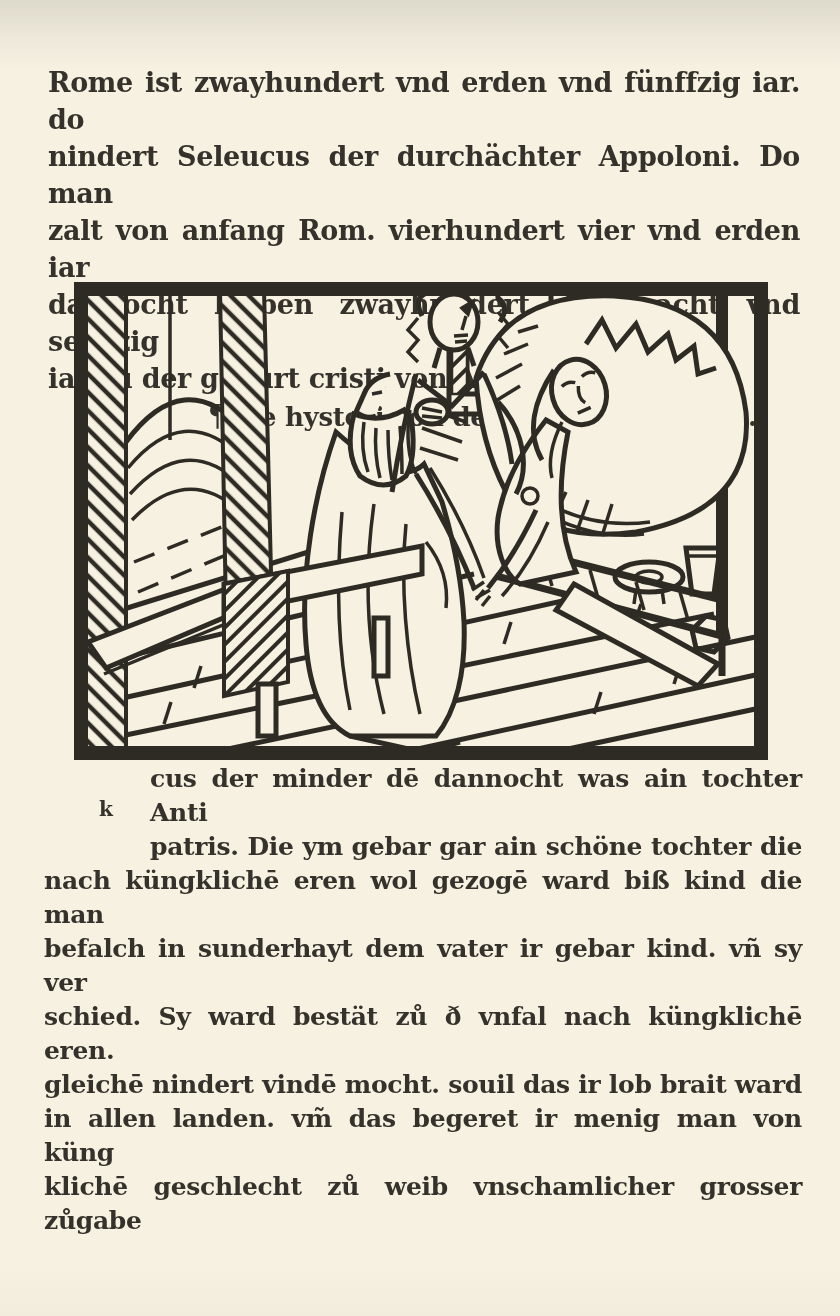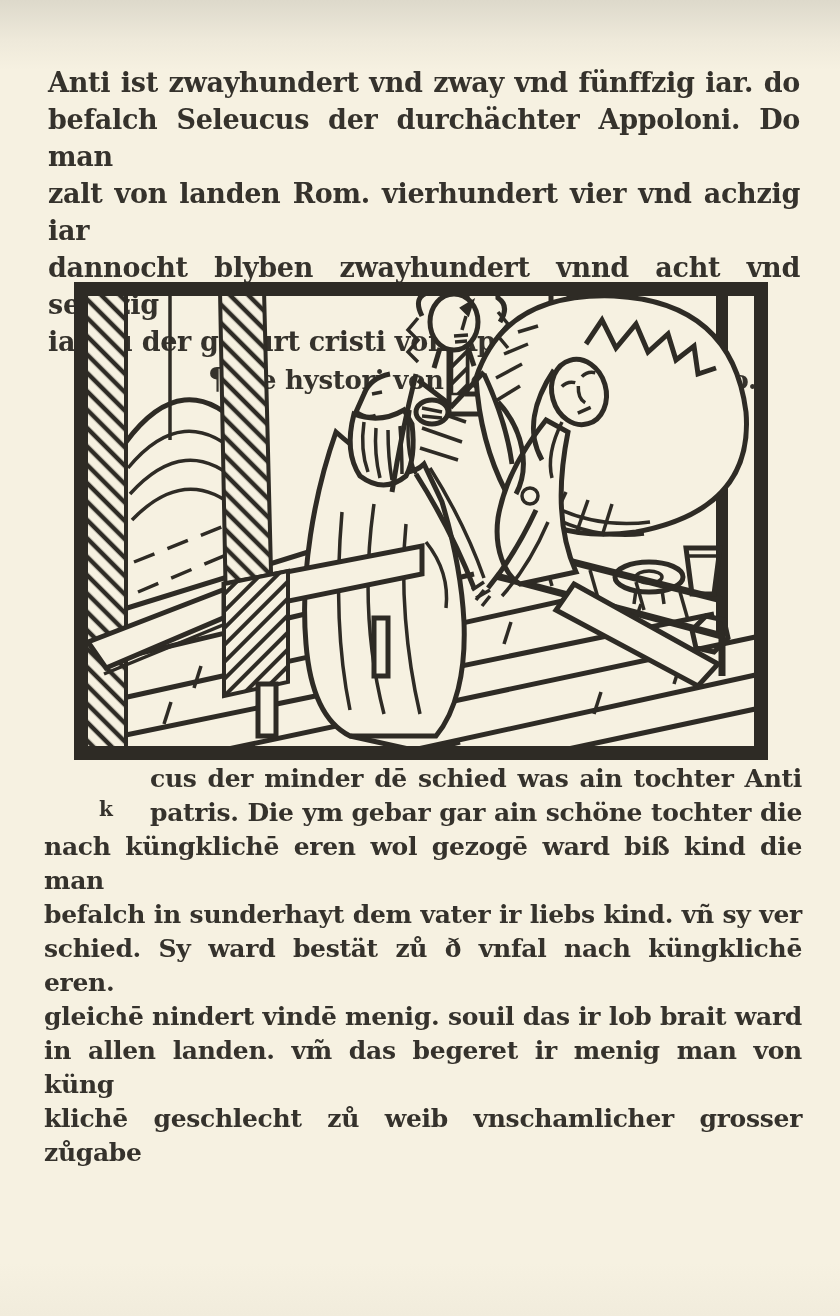--- a/index.html
+++ b/index.html
@@ -25,23 +25,23 @@
   .wfill{fill:#f6f1e1;stroke:#2e2b25;stroke-width:5;}
   .thin{stroke-width:3.5;}
   .thick{stroke-width:7;}
 </style>
 </head>
 <body>
 
 <div class="page">
 
   <div class="textblock intro">
-    <div class="line j">Anti ist zwayhundert vnd zway vnd fünffzig iar. do</div>
-    <div class="line j">befalch Seleucus der durchächter Appoloni. Do man</div>
-    <div class="line j">zalt von landen Rom. vierhundert vier vnd achzig iar</div>
+    <div class="line j">Rome ist zwayhundert vnd erden vnd fünffzig iar. do</div>
+    <div class="line j">nindert Seleucus der durchächter Appoloni. Do man</div>
+    <div class="line j">zalt von anfang Rom. vierhundert vier vnd erden iar</div>
     <div class="line j">dannocht blyben zwayhundert vnnd acht vnd sechzig</div>
     <div class="line">iar zů der geburt cristi von Appoloni vnfal.</div>
     <div class="line heading"><span class="pilcrow">¶</span><span>Die hystori von dem küng Appolonio.</span></div>
   </div>
 
   <div class="woodcut">
     <svg viewBox="0 0 694 478" xmlns="http://www.w3.org/2000/svg">
       <defs>
         <pattern id="hA" width="13" height="13" patternUnits="userSpaceOnUse" patternTransform="rotate(45)">
           <rect width="13" height="13" fill="#f6f1e1"></rect>
@@ -224,24 +224,24 @@
       </g>
 
       <rect x="7" y="7" width="680" height="464" fill="none" stroke="#2e2b25" stroke-width="14"></rect>
       <rect x="22" y="0" width="648" height="12" fill="#2e2b25"></rect>
     </svg>
   </div>
 
   <div class="guide-letter">k</div>
 
   <div class="textblock story">
-    <div class="line j ind2">cus der minder dē schied was ain tochter Anti</div>
+    <div class="line j ind2">cus der minder dē dannocht was ain tochter Anti</div>
     <div class="line j ind2">patris. Die ym gebar gar ain schöne tochter die</div>
     <div class="line j">nach küngklichē eren wol gezogē ward biß kind die man</div>
-    <div class="line j">befalch in sunderhayt dem vater ir liebs kind. vñ sy ver</div>
+    <div class="line j">befalch in sunderhayt dem vater ir gebar kind. vñ sy ver</div>
     <div class="line j">schied. Sy ward bestät zů ð vnfal nach küngklichē eren.</div>
-    <div class="line j">gleichē nindert vindē menig. souil das ir lob brait ward</div>
+    <div class="line j">gleichē nindert vindē mocht. souil das ir lob brait ward</div>
     <div class="line j">in allen landen. vm̃ das begeret ir menig man von küng</div>
     <div class="line j">klichē geschlecht zů weib vnschamlicher grosser zůgabe</div>
 
   </div>
 
 </div>
 
 </body></html>

